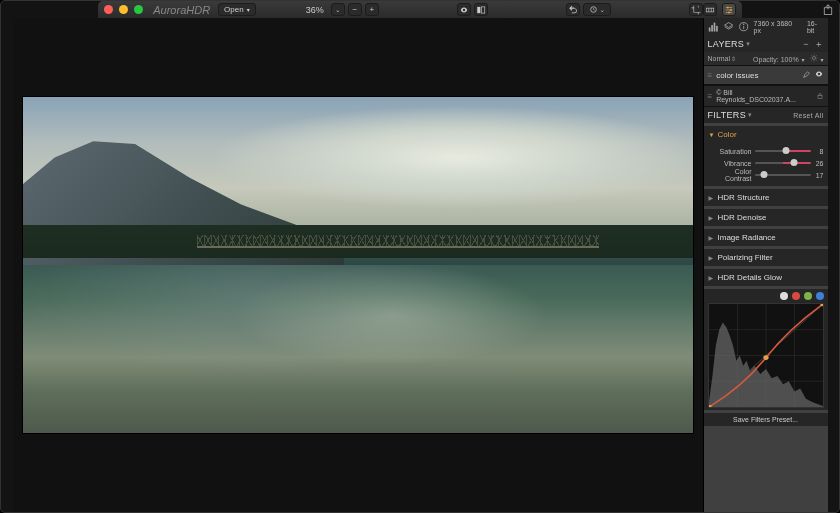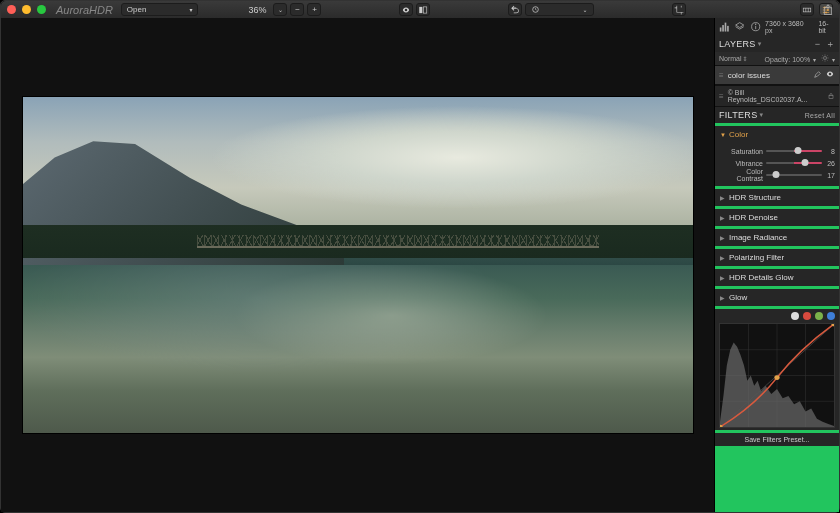--- a/index.html
+++ b/index.html
@@ -1,29 +1,29 @@
 <!DOCTYPE html>
 <html><head>
 <meta charset="utf-8">
 <style>
   * { box-sizing: border-box; margin: 0; padding: 0; font-family: -apple-system, Helvetica, Arial, sans-serif; }
   body { background: #000; width: 840px; height: 513px; overflow: hidden; color: #b8b8b8; font-size: 10px; }
-  .window { width: 840px; height: 513px; background: #131313; border: 1px solid #333; border-radius: 5px; display: flex; flex-direction: column; }
+  .window { width: 840px; height: 513px; background: #131313; border: 1px solid #333; border-radius: 5px; display: flex; flex-direction: column; align-items: center; }
 
   
   .titlebar { height: 17px; background: linear-gradient(#3a3a3a,#2b2b2b); display:flex; align-items:center; padding:0 6px; border-top-left-radius:5px; border-top-right-radius:5px; }
   .traffic { display:flex; gap:6px; }
   .dot { width:9px; height:9px; border-radius:50%; }
   .dot.red{background:#ff5f57}.dot.yellow{background:#febc2e}.dot.green{background:#28c840}
   .app-name { margin-left:10px; font-style:italic; font-size:11px; color:#888; }
   .tb-group { display:flex; align-items:center; gap:3px; }
   .tb-left{ margin-left:8px; }
   .tb-right{ margin-left:auto; gap:5px; }
   .tb-btn { background:#3a3a3a; border:1px solid #1c1c1c; border-radius:3px; height:13px; display:flex; align-items:center; justify-content:center; padding:0 5px; color:#ccc; font-size:8px; line-height:1; }
-  .tb-btn.dark { background:#2b2b2b;gap:40px; }
+  .tb-btn.dark { background:#2b2b2b; }
   .tb-btn.active { background:#4a4a48; }
   .zoom-display { font-size:9px; color:#ccc; padding:0 4px; }
   .tb-btn svg, .tb-btn .glyph { width:10px; height:10px; display:block; }
   .tb-btn.sq { width:14px; padding:0; }
 
   
   .split { flex:1; display:flex; min-height:0; }
   .canvas-area { flex:1; display:flex; align-items:center; justify-content:center; background:#111; min-width:0; padding:10px; position:relative; }
   .canvas-img { width:670px; height:336px; background:
      linear-gradient(180deg,#9aa5a5 0%, #8b9aa2 20%, #6a7a7f 38%, #3a5a55 42%, #233c39 55%, #4a5f56 70%, #5f6e60 85%, #515b4c 100%);
@@ -57,21 +57,21 @@
   .hdr { display:flex; align-items:center; padding:3px 4px; background:#262626; font-size:9px; color:#ddd; letter-spacing:.3px; }
   .hdr .caret { font-size:7px; margin-left:2px; color:#888;}
   .hdr .trail { margin-left:auto; display:flex; gap:4px; align-items:center;}
   .hdr .mini { width:9px; height:9px; display:flex; align-items:center; justify-content:center; color:#aaa; font-size:9px;}
   .layer-sub { display:flex; align-items:center; padding:2px 4px; background:#2b2b2b; font-size:7px; color:#aaa;}
   .layer-sub .opv{margin-left:auto;}
   .layer-item { display:flex; align-items:center; padding:3px 4px; gap:4px; background:#3a3a3a; font-size:8px; color:#ddd; border-top:1px solid #111;border-bottom:1px solid #111;}
   .layer-item.base { background:#262626; color:#bbb; font-size:7px; }
   .layer-item .grip { color:#777; font-size:8px;}
   .layer-item .trail{margin-left:auto;display:flex;gap:3px;align-items:center;}
-  .filters-body { flex:1; overflow:auto; background:#22c55e; }
+  .filters-body { flex:1; overflow:auto; background:#404040; }
   .filters-body::-webkit-scrollbar{width:5px}.filters-body::-webkit-scrollbar-thumb{background:#3a3a3a;border-radius:3px}
   .filt { background:#262626; margin-top:3px; }
   .filt-h { display:flex; align-items:center; padding:4px 5px; font-size:8px; color:#ddd; cursor:default; }
   .filt-h .arrow{ width:6px; font-size:6px; color:#888; margin-right:3px;}
   .filt-h.open { color:#e2a24a; }
   .filt-h.open .arrow{ color:#e2a24a; }
   .ctrls { padding:2px 4px 5px 4px; }
   .ctrl { display:flex; align-items:center; gap:3px; height:12px; font-size:7px; color:#bbb;}
   .ctrl label{ width:44px; text-align:right; }
   .ctrl .val{ width:10px; text-align:right; }
@@ -334,26 +334,20 @@
         <div class="filt">
             <div class="filt-h">
               <span class="arrow">▶</span>
               <span>Polarizing Filter</span>
             </div>
           </div>
         <div class="filt">
             <div class="filt-h">
               <span class="arrow">▶</span>
               <span>HDR Details Glow</span>
-            </div>
-          </div>
-        <div class="filt">
-            <div class="filt-h">
-              <span class="arrow">▶</span>
-              <span>Glow</span>
             </div>
           </div>
 
         <div class="filt">
           <div class="curve-wrap">
             <div class="curve-dots">
               <div class="cdot w"></div>
               <div class="cdot r"></div>
               <div class="cdot g"></div>
               <div class="cdot b"></div>

